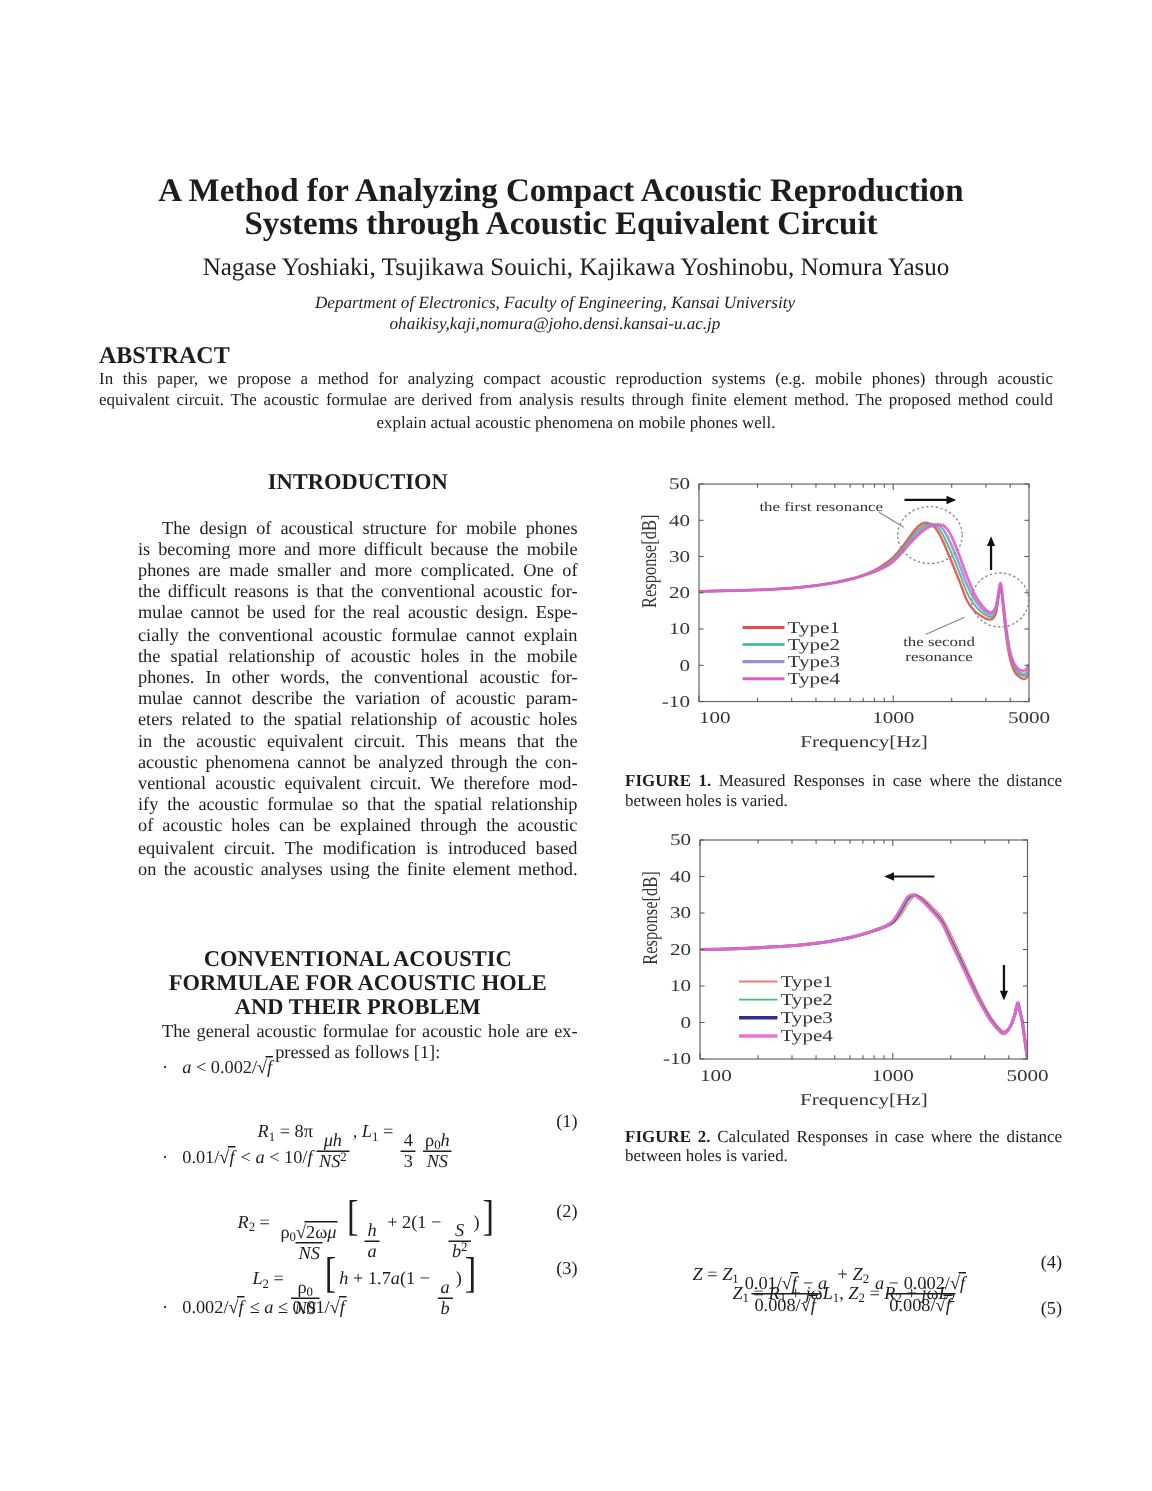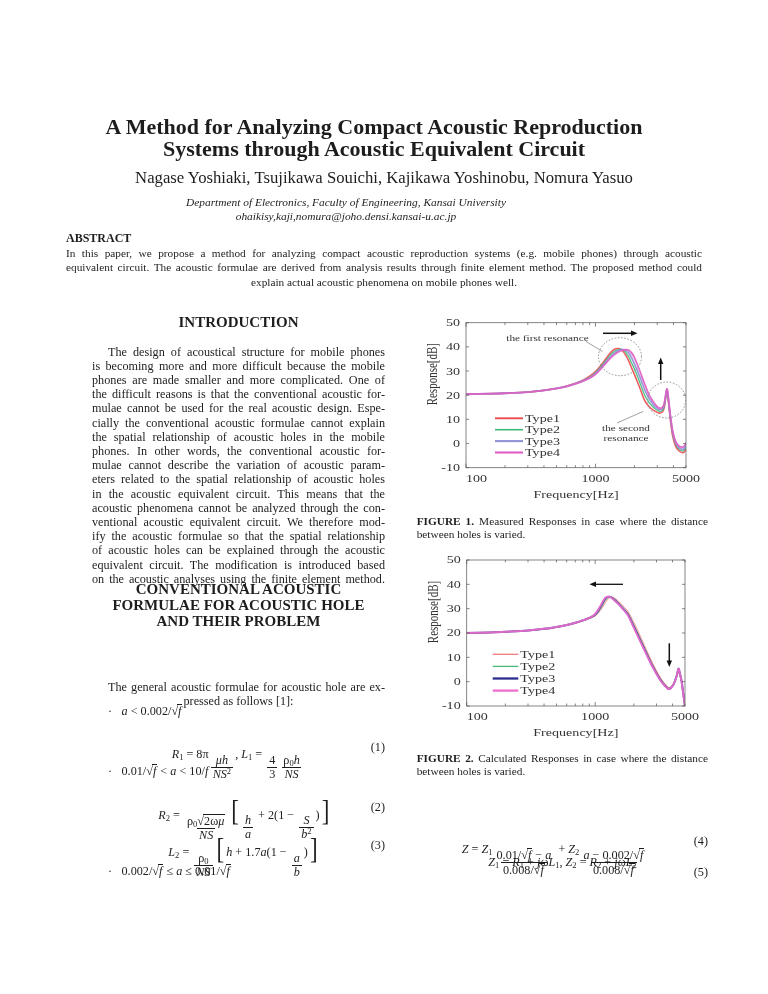--- a/index.html
+++ b/index.html
@@ -5,23 +5,23 @@
   html, body { margin:0; padding:0; }
   body {
     width:768px; height:994px; position:relative; overflow:hidden;
     background:#ffffff; color:#1d1d1d;
     font-family:"Liberation Serif", "DejaVu Serif", serif;
   }
   .abs { position:absolute; }
   .title { left:0; width:748px; top:116px; text-align:center; font-weight:bold; font-size:22px; line-height:22px; }
   .title span { display:block; }
   .authors { left:0; width:768px; top:168px; text-align:center; font-size:16.7px; line-height:20px; }
-  .affil { left:0; width:692px; top:195px; text-align:center; font-style:italic; font-size:11.4px; line-height:14px; }
+  .affil { left:0; width:692px; top:195px; text-align:center; font-style:italic; font-size:11.4px; line-height:14px;padding-left:24px; }
   .affil span { display:block; }
-  .abs-head { left:66px; top:231px; font-weight:bold; font-size:12px; line-height:14px; }
+  .abs-head { left:66px; top:231px; font-weight:bold; font-size:16px; line-height:14px; }
   .abs-text { left:66px; width:636px; top:246.2px; font-size:11.3px; line-height:14.2px; }
   .jl { display:block; text-align:justify; text-align-last:justify; }
   .ll { display:block; text-align:center; }
   .indent { text-indent:16px; }
   .sec-head { left:92px; width:293px; text-align:center; font-weight:bold; font-size:15px; }
   .sec-head span { display:block; }
   .col-text { left:92px; width:293px; font-size:12.2px; line-height:14.2px; }
   .caption { left:416.7px; width:291.3px; font-size:11.3px; text-align:justify; }
   .caption b { font-weight:bold; }
 
@@ -77,21 +77,21 @@
   <span class="jl">eters related to the spatial relationship of acoustic holes</span>
   <span class="jl">in the acoustic equivalent circuit. This means that the</span>
   <span class="jl">acoustic phenomena cannot be analyzed through the con-</span>
   <span class="jl">ventional acoustic equivalent circuit. We therefore mod-</span>
   <span class="jl">ify the acoustic formulae so that the spatial relationship</span>
   <span class="jl">of acoustic holes can be explained through the acoustic</span>
   <span class="jl">equivalent circuit. The modification is introduced based</span>
   <span class="jl">on the acoustic analyses using the finite element method.</span>
 </div>
 
-<div class="abs sec-head" style="top:581px;line-height:16px;">
+<div class="abs sec-head" style="top:632px;line-height:16px;">
   <span>CONVENTIONAL ACOUSTIC</span>
   <span>FORMULAE FOR ACOUSTIC HOLE</span>
   <span>AND THEIR PROBLEM</span>
 </div>
 
 <div class="abs col-text" style="top:679.6px;">
   <span class="jl indent">The general acoustic formulae for acoustic hole are ex-</span>
   <span class="ll">pressed as follows [1]:</span>
 </div>
 

